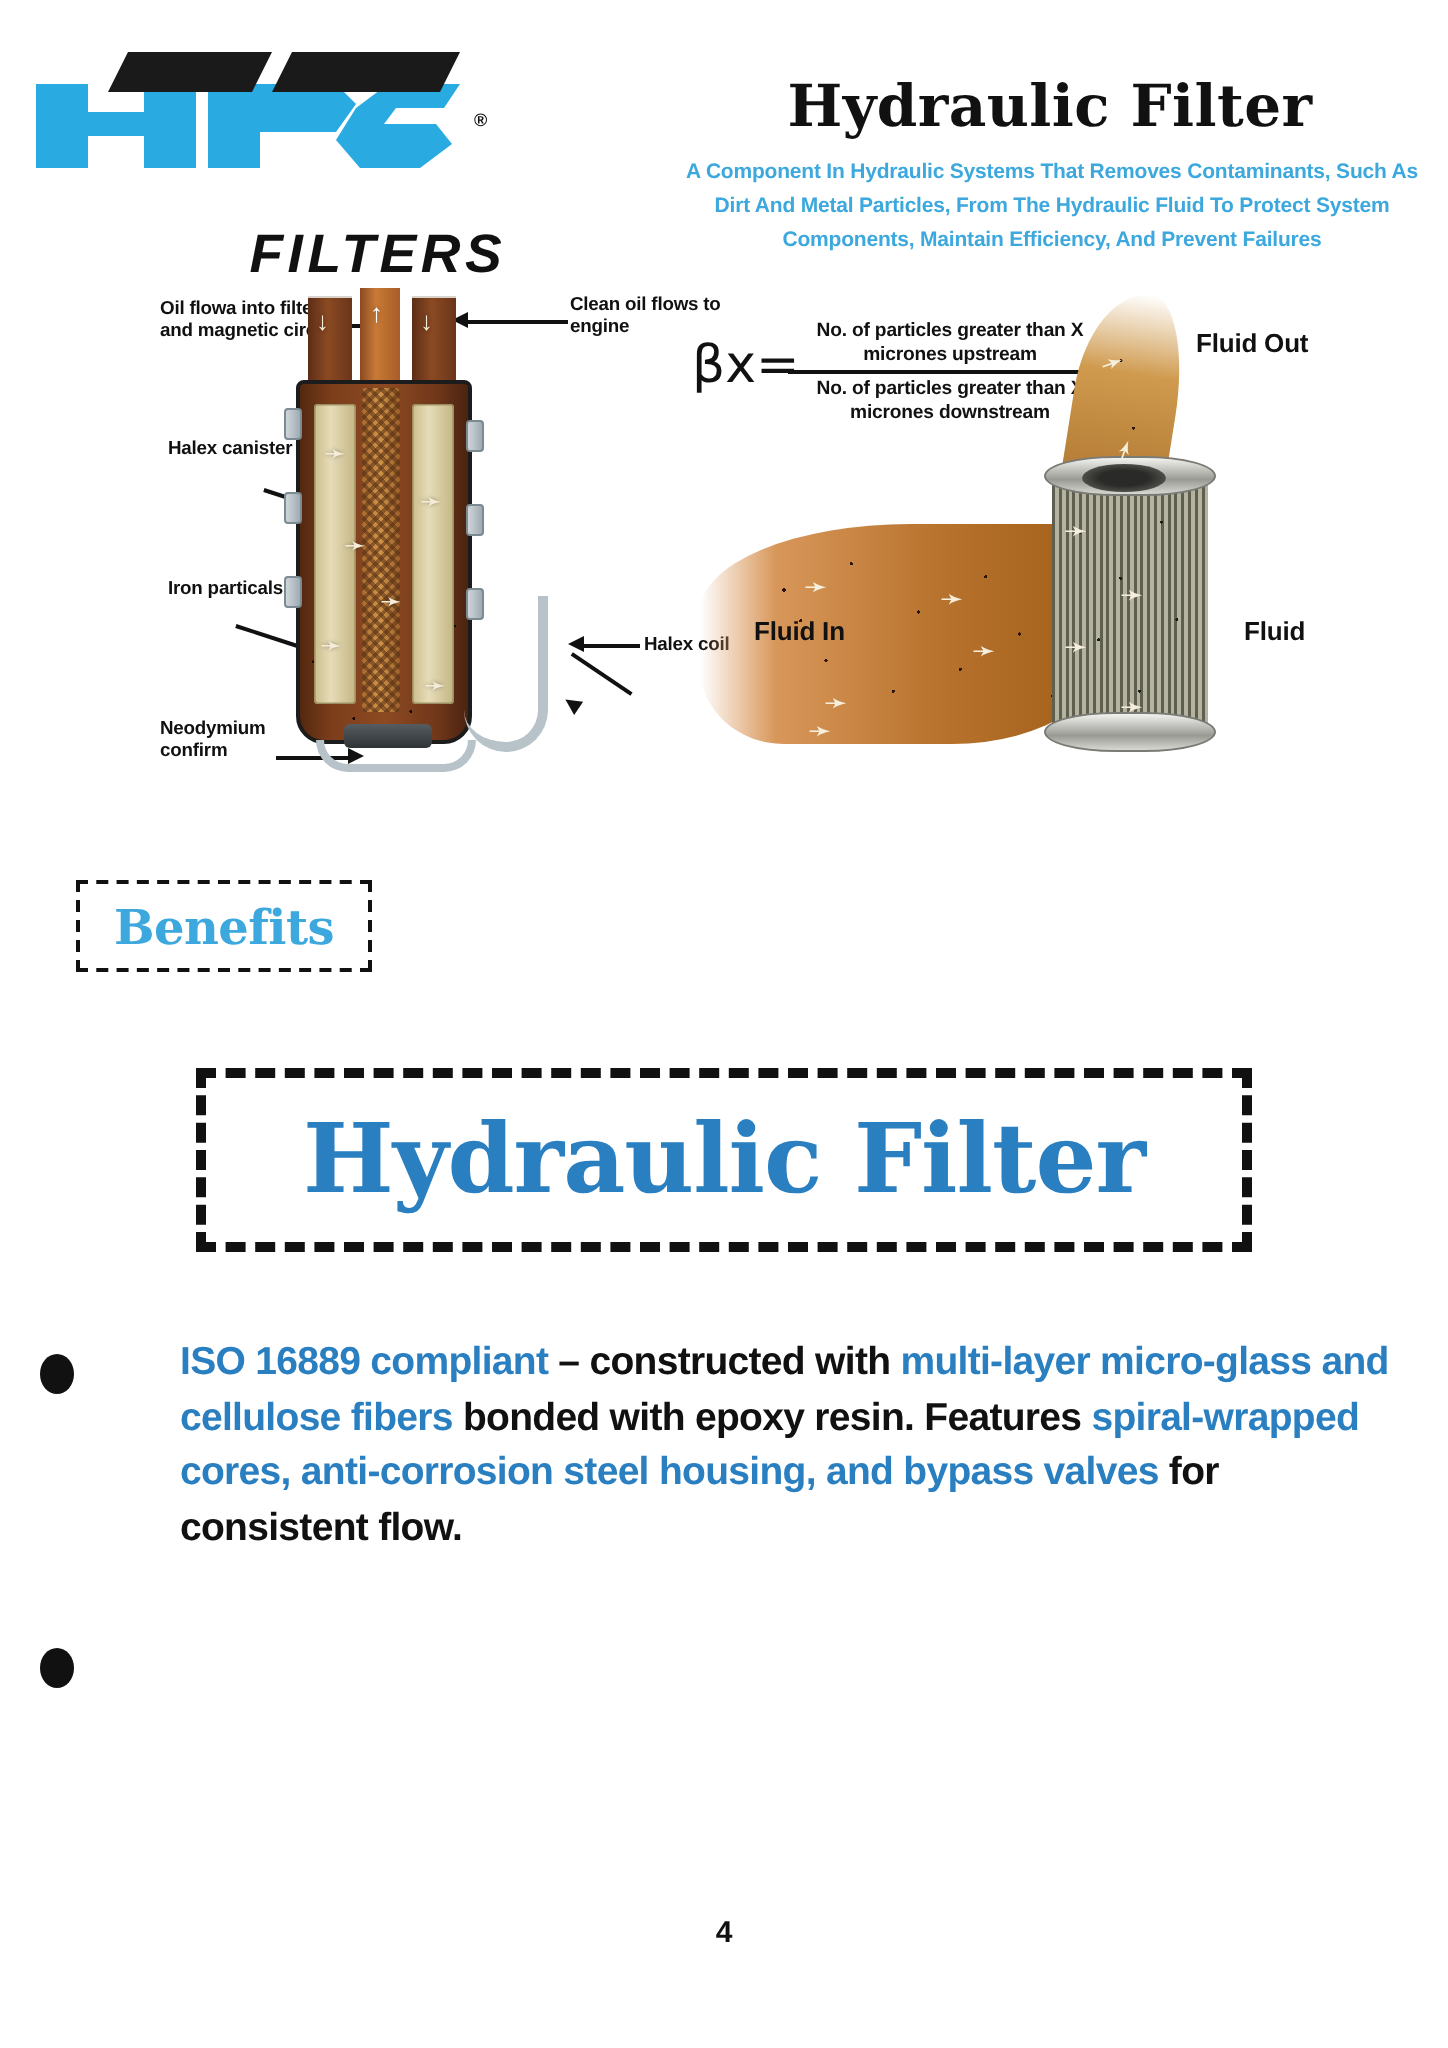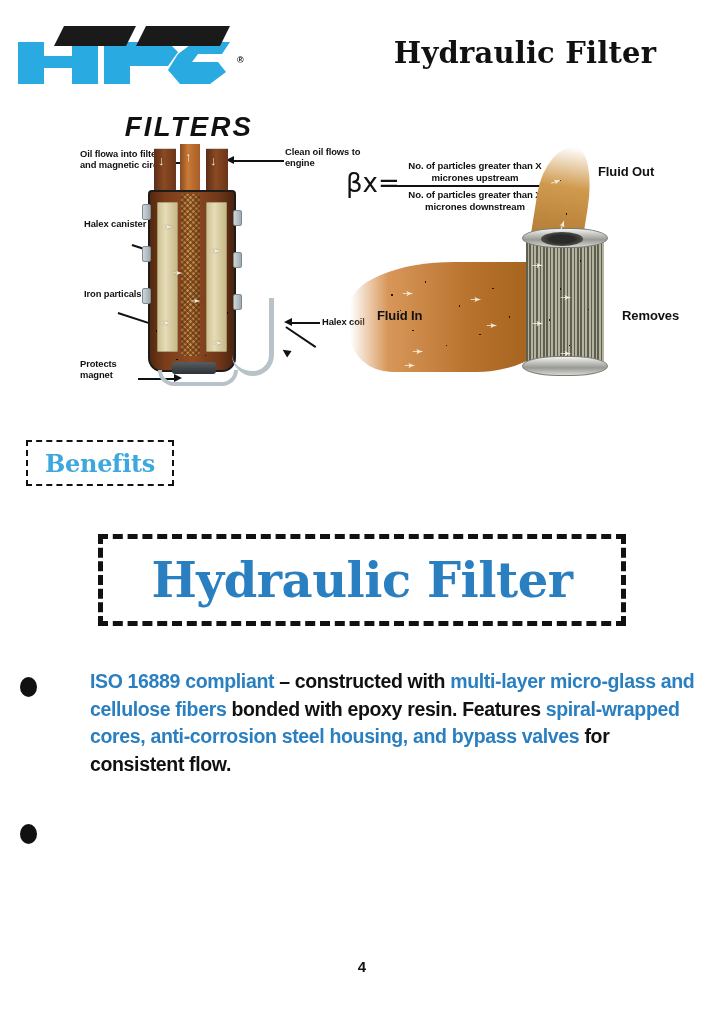--- a/index.html
+++ b/index.html
@@ -206,21 +206,21 @@
   #cart-top { top:0; }
   #cart-bot { top:128px; }
   #cart-hole {
     position:absolute; left:18px; top:3px; width:42px; height:14px;
     background:radial-gradient(ellipse at center,#2a2a28 40%,#6e6e68);
     border-radius:50%;
   }
   .rw { position:absolute; color:#f7efdd; font-size:14px; line-height:1; }
 
   
-  #benefits { position:absolute; left:0; top:435px; width:572px; height:70px; }
+  #benefits { position:absolute; left:12px; top:435px; width:572px; height:70px; }
   #benefits-box {
     position:absolute; left:26px; top:5px; width:148px; height:46px;
     border:2.5px dashed #111;
     display:flex; align-items:center; justify-content:center;
   }
   #benefits-label {
     font-family:"DejaVu Serif", serif;
     font-size:24px; font-weight:bold; color:#3ca8dd;
     letter-spacing:-0.3px;
   }
@@ -279,41 +279,42 @@
       <g fill="#1A1A1A">
         <polygon points="46,0 118,0 108,20 36,20"></polygon>
         <polygon points="128,0 212,0 202,20 118,20"></polygon>
       </g>
     </svg>
     <span id="logo-reg">®</span>
     <span id="logo-filters">FILTERS</span>
   </div>
 
   <div id="header-title">Hydraulic Filter</div>
+  <div id="header-sub">A Component In Hydraulic Systems That Removes Contaminants, Such As Dirt And Metal Particles, From The Hydraulic Fluid To Protect System Components, Maintain Efficiency, And Prevent Failures</div>
 </div>
 
 <div id="diagram">
 
   <div class="dlabel" style="left:80px; top:8px; width:92px;">Oil flowa into filter and magnetic circuit</div>
   <div class="arrowline" style="left:168px; top:22px; width:28px;"></div>
   <div class="arrowhead" style="left:192px; top:18px; border-left:8px solid #111;"></div>
 
   <div class="dlabel" style="left:285px; top:6px; width:85px;">Clean oil flows to engine</div>
   <div class="arrowline" style="left:232px; top:20px; width:52px;"></div>
   <div class="arrowhead" style="left:226px; top:16px; border-right:8px solid #111;"></div>
 
   <div class="dlabel" style="left:84px; top:78px; width:70px;">Halex canister</div>
   <div class="arrowline" style="left:132px; top:104px; width:30px; transform:rotate(18deg);"></div>
   <div class="arrowhead" style="left:158px; top:106px; border-left:8px solid #111; transform:rotate(18deg);"></div>
 
   <div class="dlabel" style="left:84px; top:148px; width:60px;">Iron particals</div>
   <div class="arrowline" style="left:118px; top:172px; width:36px; transform:rotate(18deg);"></div>
   <div class="arrowhead" style="left:150px; top:180px; border-left:8px solid #111; transform:rotate(18deg);"></div>
 
-  <div class="dlabel" style="left:80px; top:218px; width:70px;">Protects magnet</div>
+  <div class="dlabel" style="left:80px; top:218px; width:70px;">Neodymium confirm</div>
   <div class="arrowline" style="left:138px; top:238px; width:40px;"></div>
   <div class="arrowhead" style="left:174px; top:234px; border-left:8px solid #111;"></div>
 
   <div class="dlabel" style="left:322px; top:176px;">Halex coil</div>
   <div class="arrowline" style="left:290px; top:182px; width:30px;"></div>
   <div class="arrowhead" style="left:284px; top:178px; border-right:8px solid #111;"></div>
   <div class="arrowline" style="left:286px; top:186px; width:36px; transform:rotate(34deg);"></div>
   <div class="arrowhead" style="left:282px; top:208px; border-right:8px solid #111; transform:rotate(34deg);"></div>
 
   <div id="canister">
@@ -377,21 +378,21 @@
     <div class="rw" style="left:44px; top:218px;">➛</div>
     <div class="rw" style="left:172px; top:118px;">➛</div>
     <div class="rw" style="left:200px; top:150px;">➛</div>
     <div class="rw" style="left:172px; top:176px;">➛</div>
     <div class="rw" style="left:200px; top:206px;">➛</div>
     <div class="rw" style="left:190px; top:34px; transform:rotate(-20deg);">➛</div>
     <div class="rw" style="left:196px; top:78px; transform:rotate(-70deg);">➛</div>
 
     <div class="dlabel" style="left:17px; top:168px; font-size:13px;">Fluid In</div>
     <div class="dlabel" style="left:238px; top:24px; font-size:13px;text-align:center;">Fluid Out</div>
-    <div class="dlabel" style="left:262px; top:168px; font-size:13px;">Removes</div>
+    <div class="dlabel" style="left:262px; top:168px; font-size:13px;">Fluid</div>
   </div>
 </div>
 
 <div id="benefits">
   <div id="benefits-box">
     <span id="benefits-label">Benefits</span>
   </div>
 </div>
 
 <div id="titlebox">

